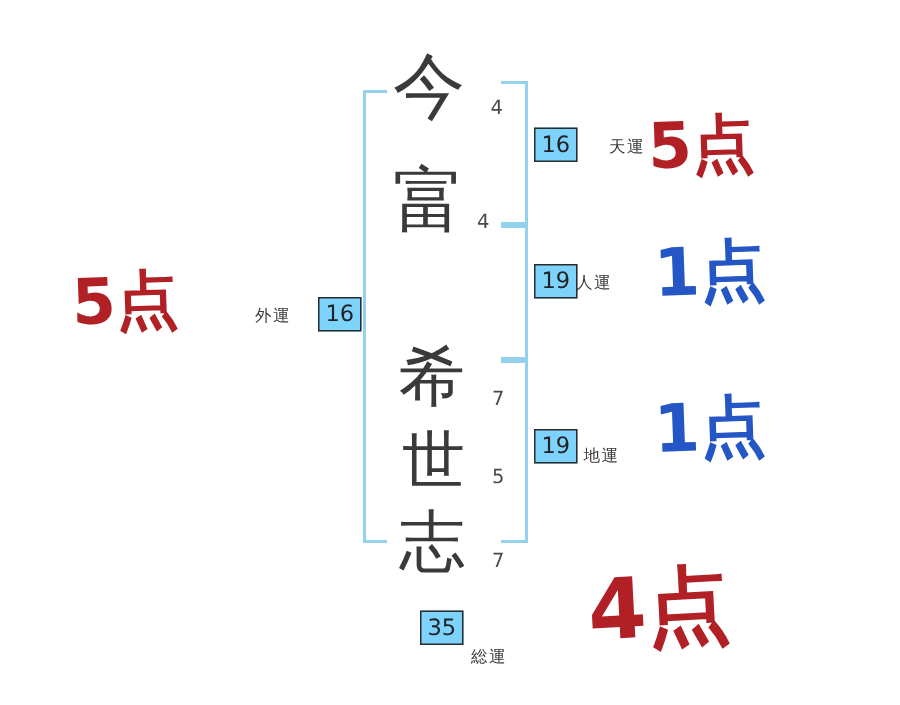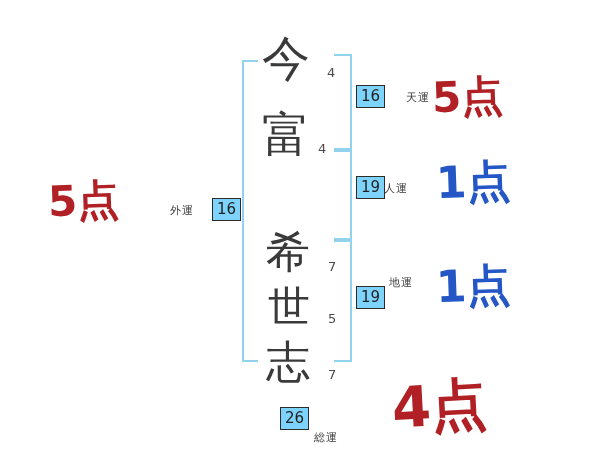--- a/index.html
+++ b/index.html
@@ -85,24 +85,24 @@
 
   <div class="numbox" style="left:356px;top:85px">16</div>
   <div class="boxlabel" style="left:406px;top:92px">天運</div>
   <div class="score red" style="left:432px;top:76px;font-size:42px;transform:rotate(-2deg)">5点</div>
 
   <div class="numbox" style="left:356px;top:176px">19</div>
   <div class="boxlabel" style="left:384px;top:183px">人運</div>
   <div class="score blue" style="left:436px;top:160px;font-size:44px;transform:rotate(-2deg)">1点</div>
 
   <div class="numbox" style="left:356px;top:286px">19</div>
-  <div class="boxlabel" style="left:389px;top:277px">地運</div>
+  <div class="boxlabel" style="left:389px;top:298px">地運</div>
   <div class="score blue" style="left:436px;top:264px;font-size:44px;transform:rotate(-2deg)">1点</div>
 
   <div class="boxlabel" style="left:170px;top:205px">外運</div>
   <div class="numbox" style="left:212px;top:198px">16</div>
   <div class="score red" style="left:48px;top:180px;font-size:42px;transform:rotate(-2deg)">5点</div>
 
-  <div class="numbox" style="left:280px;top:407px">26</div>
+  <div class="numbox" style="left:280px;top:407px">35</div>
   <div class="boxlabel" style="left:314px;top:432px">総運</div>
   <div class="score red" style="left:392px;top:378px;font-size:56px;transform:rotate(-3deg)">4点</div>
 
 </div>
 
 </body></html>

